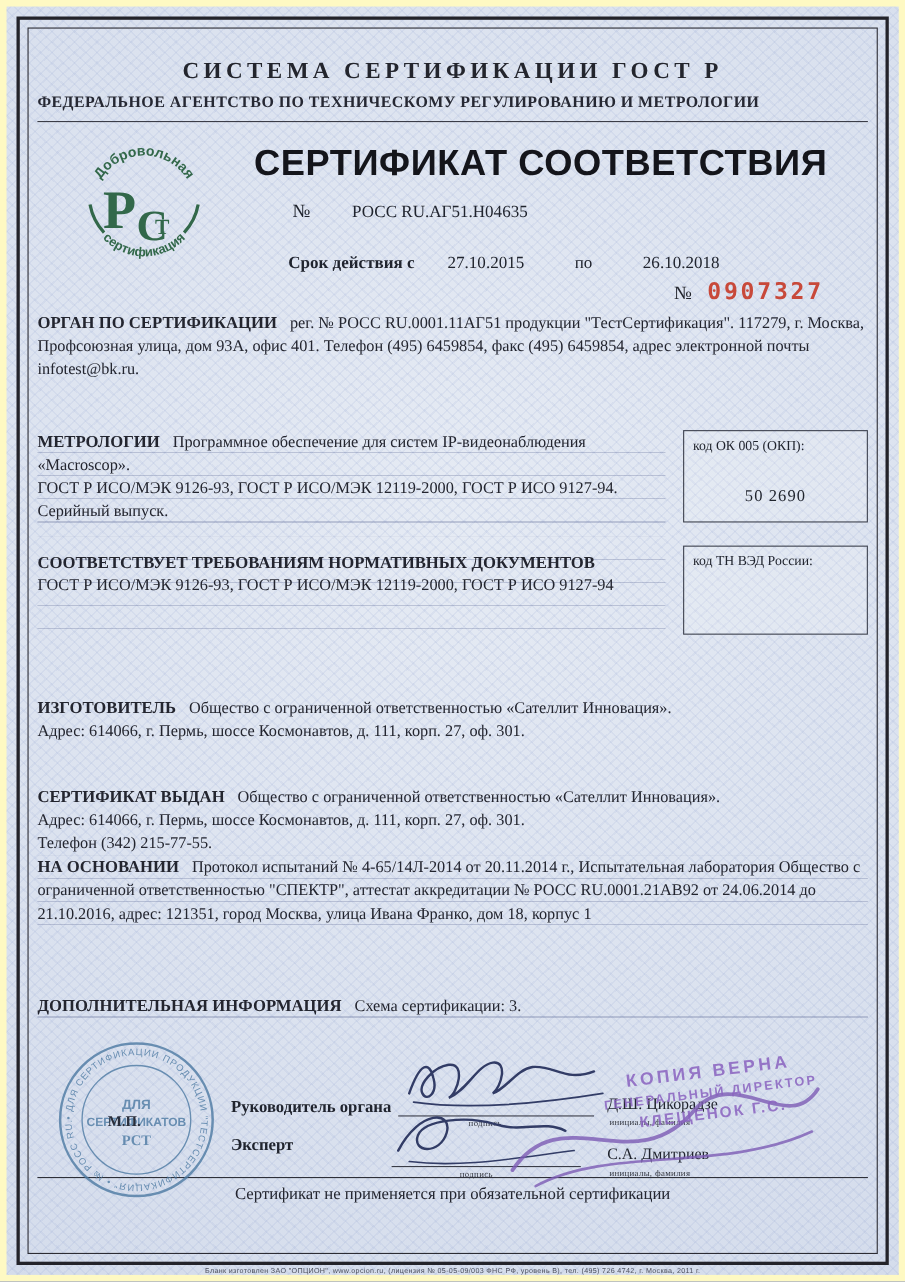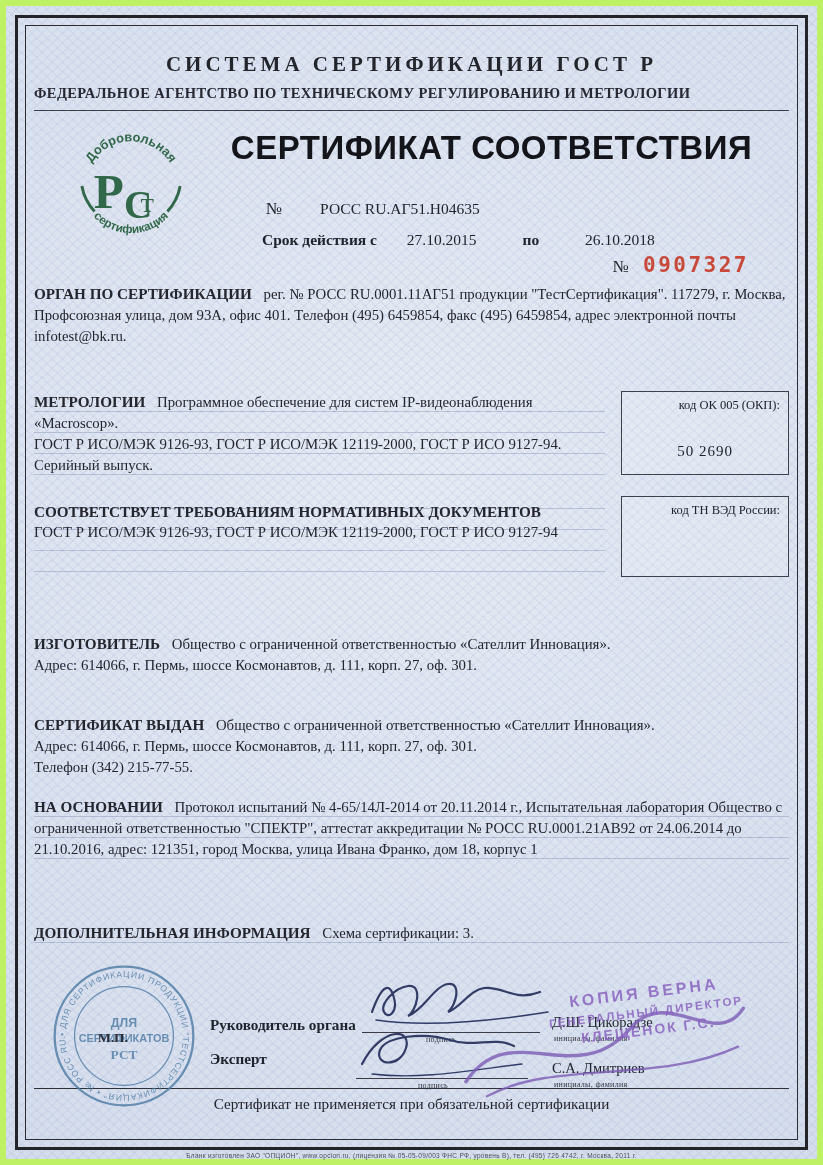--- a/index.html
+++ b/index.html
@@ -1,18 +1,18 @@
 <!DOCTYPE html>
 <html><head>
 <meta charset="utf-8">
 <style>
   html,body{margin:0;padding:0;background:#9aa0ad;}
   .page{
     position:relative;width:823px;height:1165px;margin:0 auto;overflow:hidden;
-    background-color:#bef264;
+    background-color:#fef9c3;
     font-family:"Liberation Serif", serif;color:#20242e;
   }
   .guilloche{
     position:absolute;inset:6px;
     background-color:#dde4f0;
     background-image:
       repeating-linear-gradient(43deg, rgba(125,145,200,.10) 0 1.5px, transparent 1.5px 7px),
       repeating-linear-gradient(-43deg, rgba(125,145,200,.10) 0 1.5px, transparent 1.5px 7px),
       radial-gradient(circle at 50% 40%, rgba(255,255,255,.25), rgba(150,165,205,.12));
   }
@@ -21,50 +21,50 @@
   .content{position:absolute;left:34px;right:34px;top:34px;bottom:30px;}
 
   .sys-title{margin-top:18px;text-align:center;font-weight:700;font-size:21px;letter-spacing:4px;color:#23252d;}
   .agency{margin-top:8px;text-align:left;font-weight:700;font-size:14.5px;letter-spacing:.4px;color:#262833;}
   .header-rule{margin-top:8px;border-top:1.2px solid #3b3d48;}
 
   .header-mid{position:relative;height:170px;}
   .gost-logo{position:absolute;left:38px;top:10px;width:118px;height:122px;}
   .cert-title{position:absolute;left:160px;right:0;top:18px;text-align:center;
     font-family:"Liberation Sans",sans-serif;font-weight:700;font-size:33px;letter-spacing:.5px;color:#14151b;}
-  .cert-no-row{position:absolute;left:232px;top:88px;font-size:15.5px;}
+  .cert-no-row{position:absolute;left:232px;top:71px;font-size:15.5px;}
   .cert-no-row .nm{font-size:17px;margin-right:34px;}
   .validity-row{position:absolute;left:228px;top:120px;font-size:15.5px;}
   .validity-row .vl{font-weight:700;margin-right:26px;}
-  .validity-row .po{font-weight:700;margin:16px 42px;}
+  .validity-row .po{font-weight:400;margin:16px 42px;}
   .blank-row{position:absolute;right:40px;top:142px;}
   .blank-row .nm{font-size:17px;color:#23252d;}
   .blank-digits{font-family:"DejaVu Sans Mono",monospace;font-weight:700;font-size:21px;
     color:#c8493a;letter-spacing:2.5px;margin-left:10px;}
 
   .sec{font-size:14.8px;line-height:21px;color:#23252f;}
   .lbl{font-weight:700;font-size:15.2px;margin-right:8px;}
   .ruled{background-image:repeating-linear-gradient(to bottom, transparent 0, transparent 20px, rgba(92,104,148,.30) 20px, rgba(92,104,148,.30) 21px);}
 
   .sec-organ{margin-top:2px;}
   .prod-row{margin-top:44px;display:flex;gap:16px;}
   .prod-left{flex:1;}
   .codebox{width:168px;flex-shrink:0;border:1.3px solid #3c414e;padding:6px 8px;box-sizing:border-box;background:rgba(255,255,255,.12);}
-  .codebox .cb-label{font-size:12.5px;text-align:right;}
+  .codebox .cb-label{font-size:12.5px;}
   .codebox .cb-value{text-align:center;font-size:15px;margin-top:30px;letter-spacing:1px;}
   .codebox-1{height:84px;}
   .codebox-2{height:81px;margin-top:8px;}
 
   .conf-row{margin-top:12px;display:flex;gap:16px;}
   .conf-left{flex:1;}
   .conf-label{display:block;margin-right:0;margin-top:13px;}
 
   .sec-manufacturer{margin-top:56px;}
   .sec-issued{margin-top:38px;}
-  .sec-basis{margin-top:18px;}
+  .sec-basis{margin-top:0;}
   .sec-additional{margin-top:62px;}
 
   .sign-area{position:relative;margin-top:30px;height:112px;}
   .round-stamp{position:absolute;left:14px;top:-14px;width:152px;height:152px;opacity:.8;}
   .mp{position:absolute;left:64px;top:56px;font-weight:700;font-size:13.5px;color:#2a2e3a;}
   .head-label{position:absolute;left:176px;top:42px;font-weight:700;font-size:15.2px;}
   .expert-label{position:absolute;left:176px;top:76px;font-weight:700;font-size:15.2px;}
   .sig-head{position:absolute;left:330px;top:-2px;width:195px;height:58px;}
   .sig-expert{position:absolute;left:318px;top:46px;width:185px;height:62px;}
   .sig-line-head{position:absolute;left:328px;top:58px;width:178px;border-bottom:1px solid #3a3d48;}

